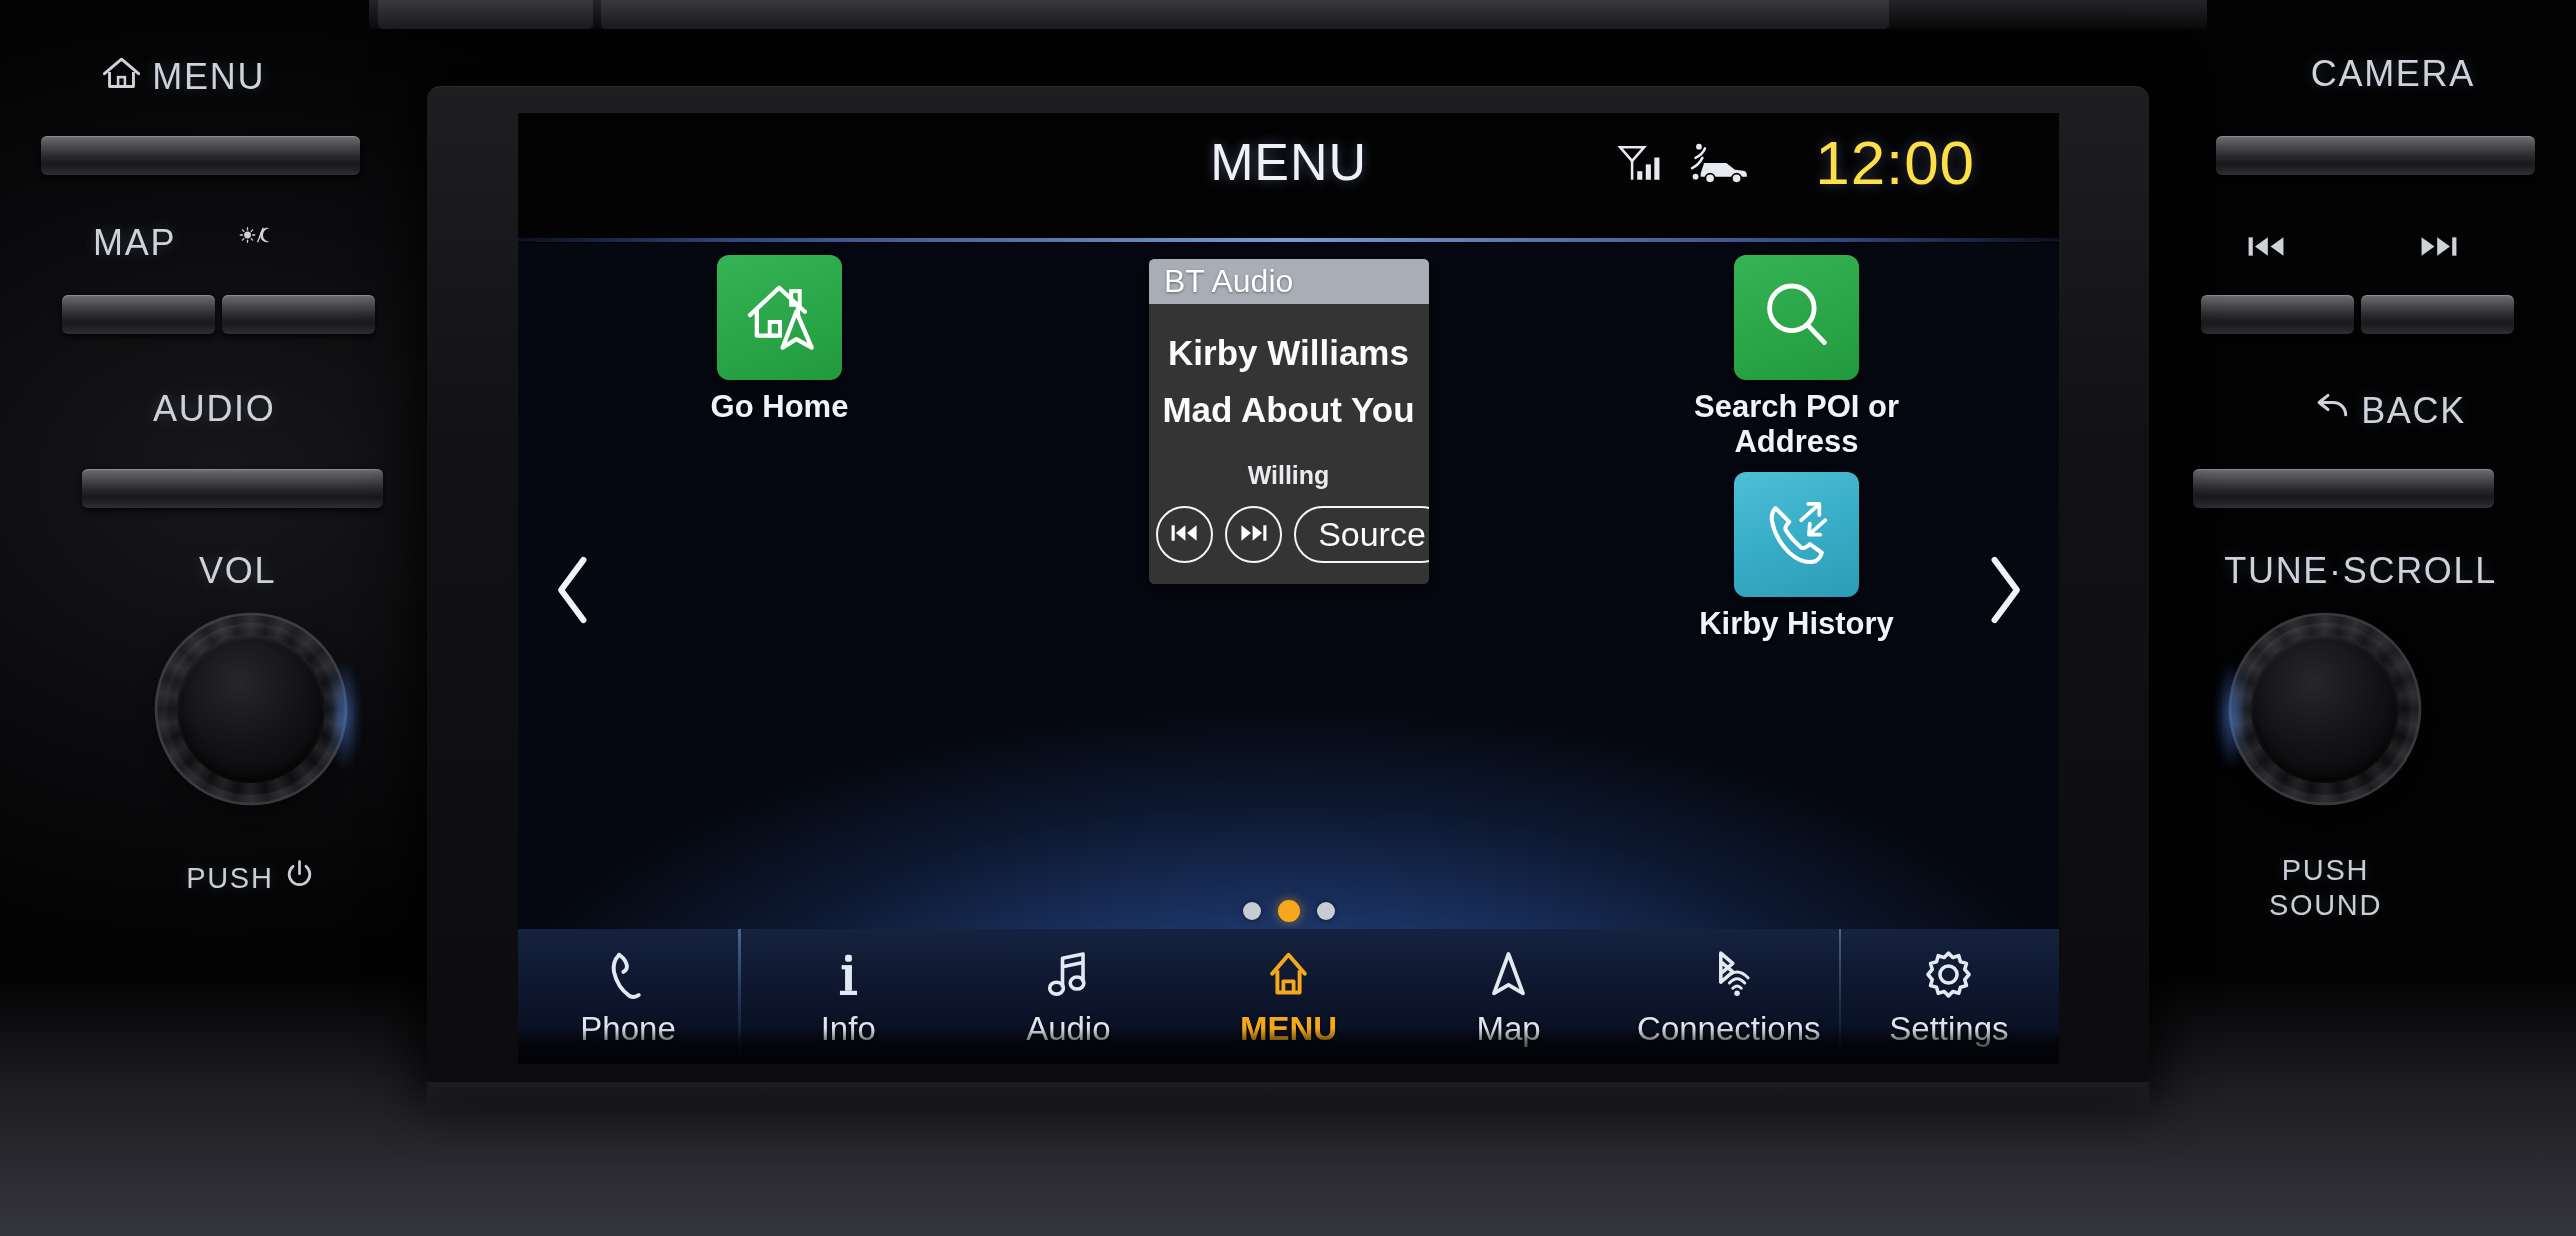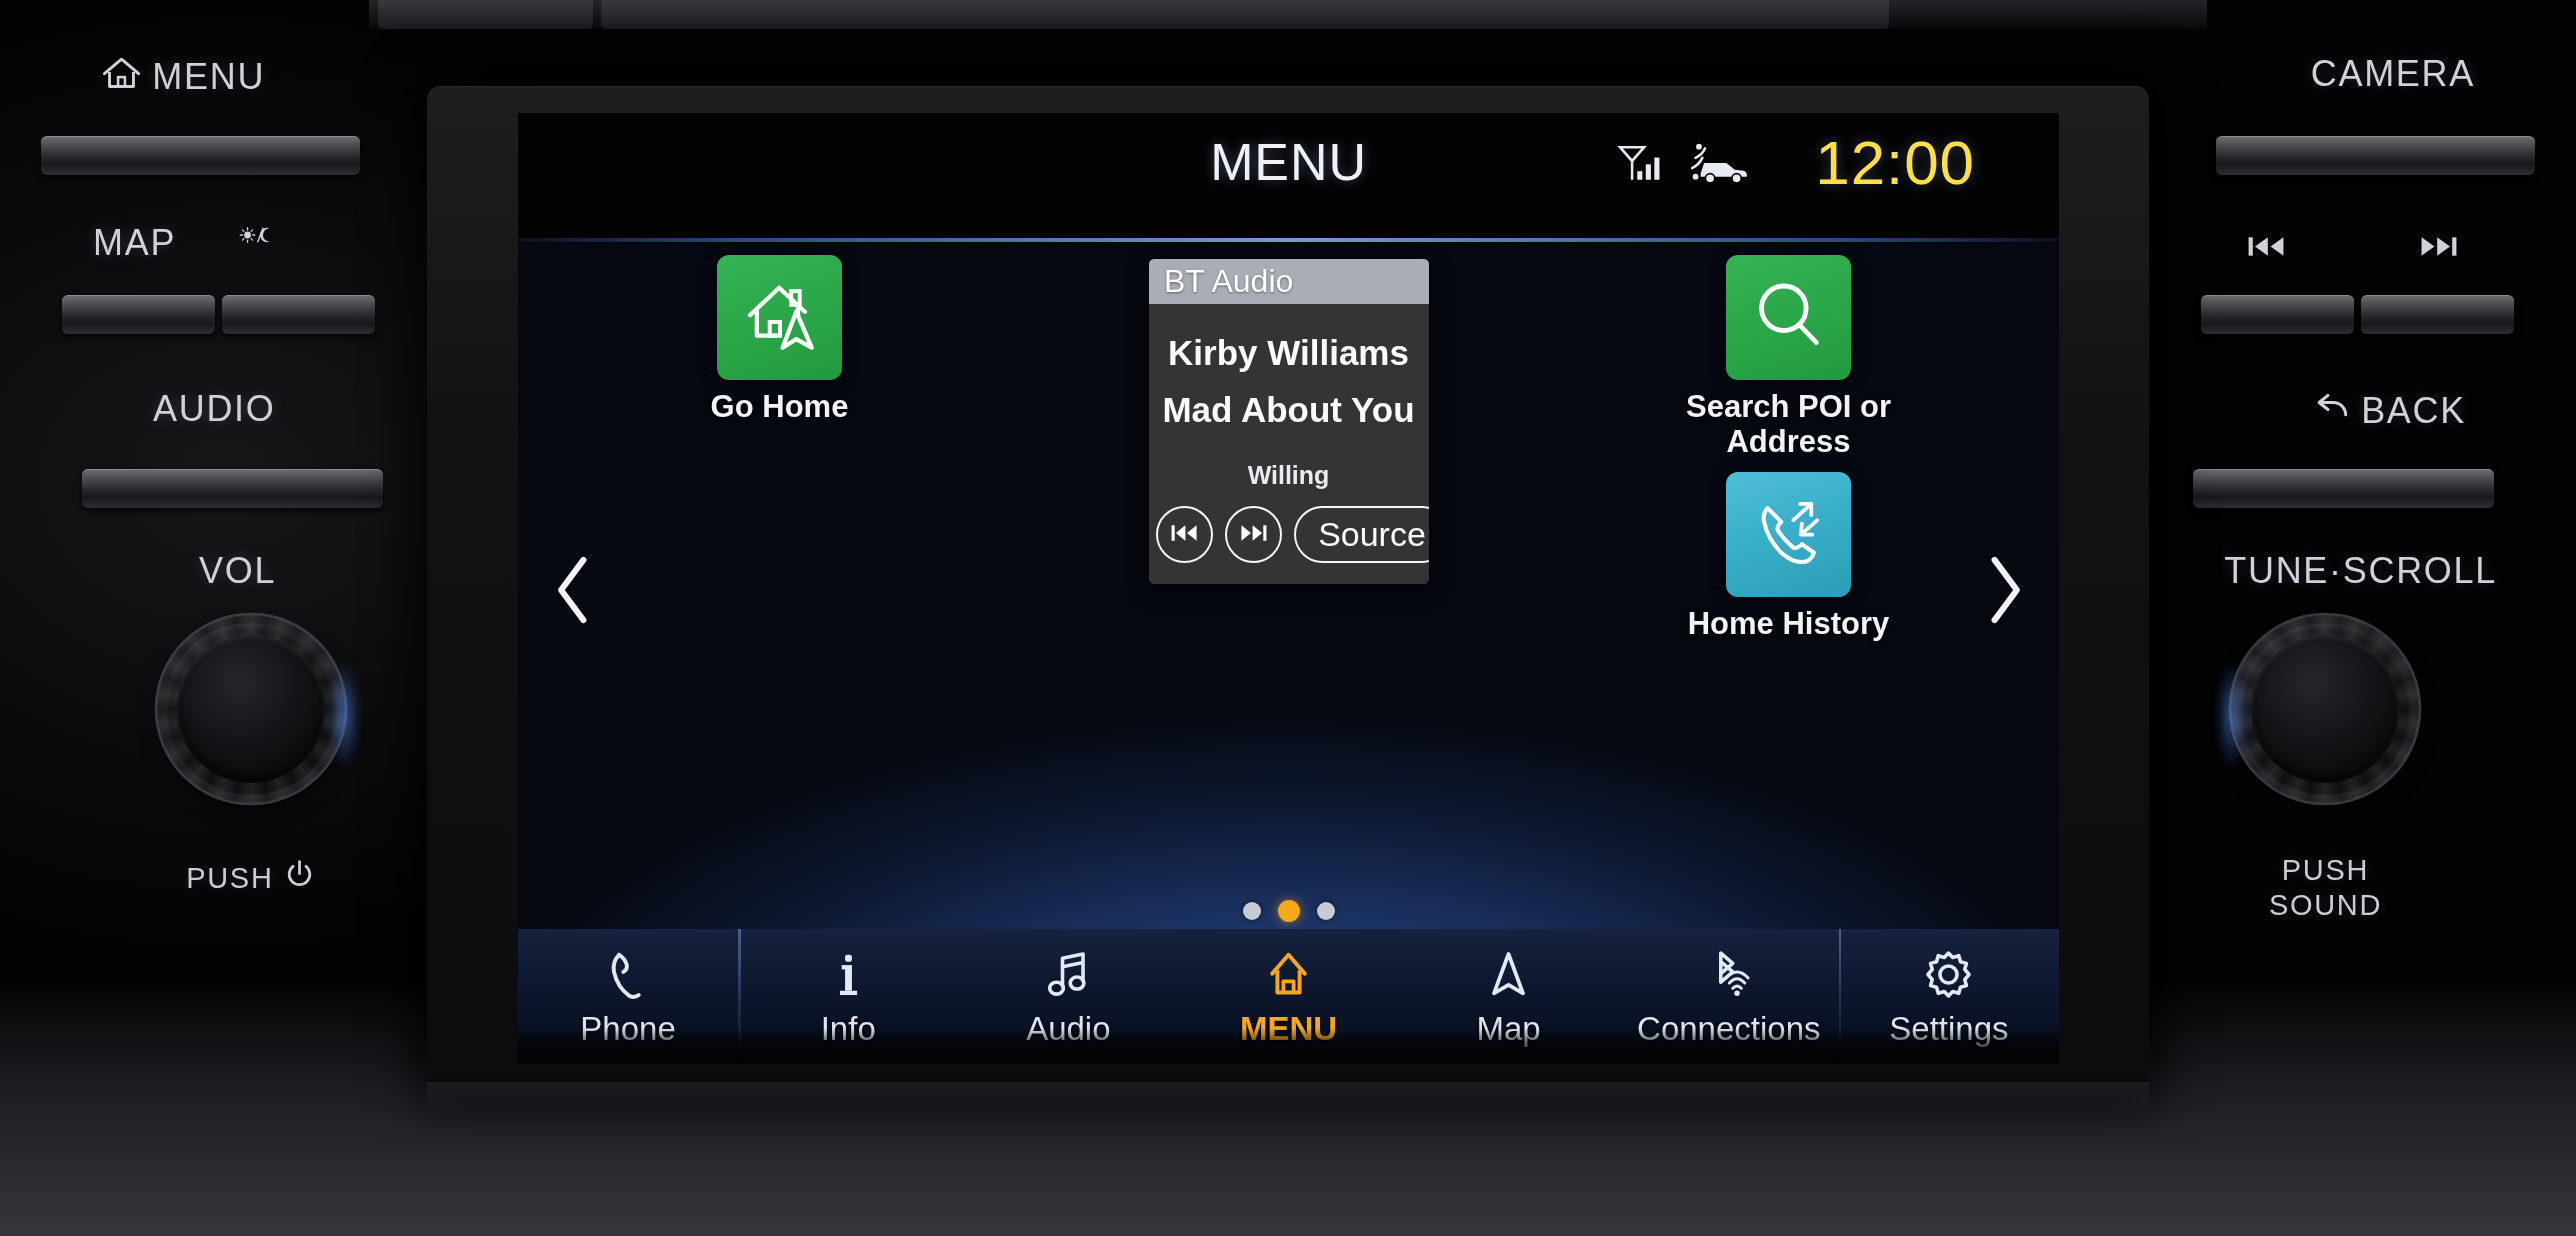--- a/index.html
+++ b/index.html
@@ -108,21 +108,21 @@
   .page-arrow.left{ left:17px; }
   .page-arrow.right{ right:17px; }
   .page-arrow svg{ width:50px; height:74px; }
 
   
   .tiles-col{
     position:absolute; top:12px; width:283px; height:663px;
     display:flex; flex-direction:column; align-items:center; gap:12px;
   }
   .tiles-col.left{ left:120px; }
-  .tiles-col.right{ right:129px; }
+  .tiles-col.right{ right:121px; }
 
   .tile-wrap{ width:283px; display:flex; flex-direction:column; align-items:center; }
   .tile{
     width:125px; height:125px; border-radius:12px;
     display:flex; align-items:center; justify-content:center;
     box-shadow:0 3.4px 13.7px rgba(0,0,0,.55);
   }
   .tile svg{ width:84px; height:84px; }
   .tile-label{
     margin-top:10.3px;
@@ -498,21 +498,21 @@
             <span>
               <svg viewBox="0 0 98 98">
                   <path d="M24 20 Q18 26 20 36 Q24 56 40 72 Q56 86 70 82 Q76 79 78 72 L64 62 Q58 68 54 66 Q44 58 36 46 Q34 42 40 36 Z" fill="none" stroke="#fff" stroke-width="4.8" stroke-linejoin="round"></path>
                   <line x1="54" y1="34" x2="74" y2="16" stroke="#fff" stroke-width="4.4" stroke-linecap="round"></line>
                   <polyline points="62,15 75,15 75,28" fill="none" stroke="#fff" stroke-width="4.4" stroke-linecap="round" stroke-linejoin="round"></polyline>
                   <line x1="82" y1="34" x2="64" y2="50" stroke="#fff" stroke-width="4.4" stroke-linecap="round"></line>
                   <polyline points="64,38 63,51 76,51" fill="none" stroke="#fff" stroke-width="4.4" stroke-linecap="round" stroke-linejoin="round"></polyline>
                 </svg>
             </span>
           </div>
-          <div class="tile-label">Home History</div>
+          <div class="tile-label">Kirby History</div>
         </div>
 
       </div>
 
       <div class="bt-widget">
         <div class="bt-header">
           <span class="bt-header-title">BT Audio</span>
         </div>
         <div class="bt-body">
           <div class="bt-artist">Kirby Williams</div>

